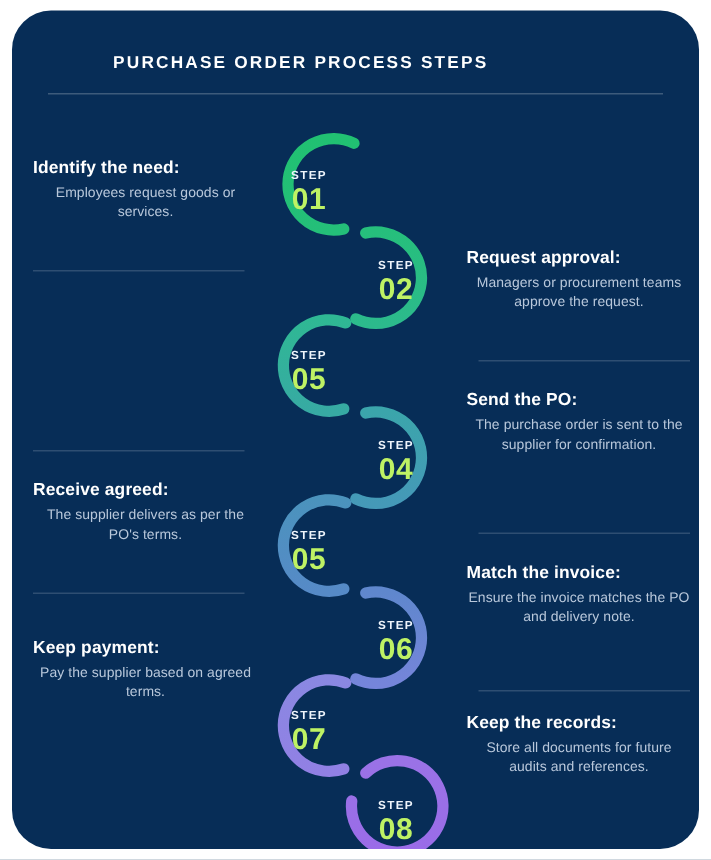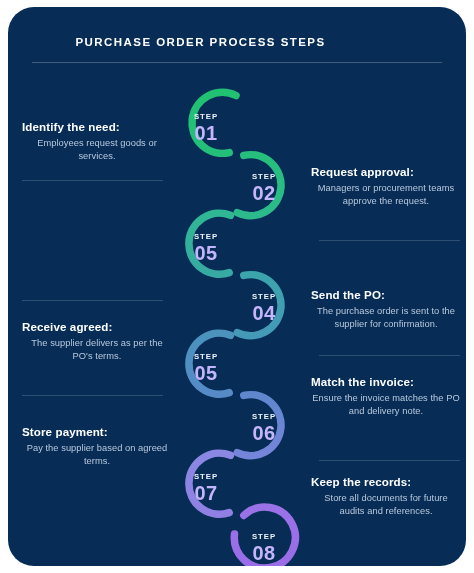--- a/index.html
+++ b/index.html
@@ -68,21 +68,21 @@
     font-weight: bold;
     letter-spacing: 0.9px;
     line-height: 10px;
     color: #eef4fb;
   }
   .step-badge .num {
     font-size: 20px;
     font-weight: bold;
     line-height: 22px;
     letter-spacing: 0.3px;
-    color: #c4b5fd;
+    color: #bef264;
   }
   
   .block {
     position: absolute;
     width: 150px;
   }
   .block.left  { left: 14px; }
   .block.right { left: 303px; }
   .block h3 {
     margin: 0 0 4px 0;
@@ -199,46 +199,46 @@
     </div>
     <div class="step-badge" style="left:171px; top:465px;">
       <div class="word">STEP</div>
       <div class="num">07</div>
     </div>
     <div class="step-badge" style="left:229px; top:525px;">
       <div class="word">STEP</div>
       <div class="num">08</div>
     </div>
 
-    <div class="block left" style="top:98px;margin-top:15px;">
+    <div class="block left" style="top:98px;">
       <h3>Identify the need:</h3>
       <p>Employees request goods or services.</p>
     </div>
     <div class="divider left" style="top:173px;"></div>
 
     <div class="divider left" style="top:293px;"></div>
 
     <div class="block left" style="top:313px;">
       <h3>Receive agreed:</h3>
       <p>The supplier delivers as per the PO's terms.</p>
     </div>
     <div class="divider left" style="top:388px;"></div>
 
     <div class="block left" style="top:418px;">
-      <h3>Store payment:</h3>
+      <h3>Keep payment:</h3>
       <p>Pay the supplier based on agreed terms.</p>
     </div>
 
     <div class="block right" style="top:158px;">
       <h3>Request approval:</h3>
       <p>Managers or procurement teams approve the request.</p>
     </div>
     <div class="divider right" style="top:233px;"></div>
 
-    <div class="block right" style="top:253px;margin-top:28px;">
+    <div class="block right" style="top:253px;">
       <h3>Send the PO:</h3>
       <p>The purchase order is sent to the supplier for confirmation.</p>
     </div>
     <div class="divider right" style="top:348px;"></div>
 
     <div class="block right" style="top:368px;">
       <h3>Match the invoice:</h3>
       <p>Ensure the invoice matches the PO and delivery note.</p>
     </div>
     <div class="divider right" style="top:453px;"></div>

